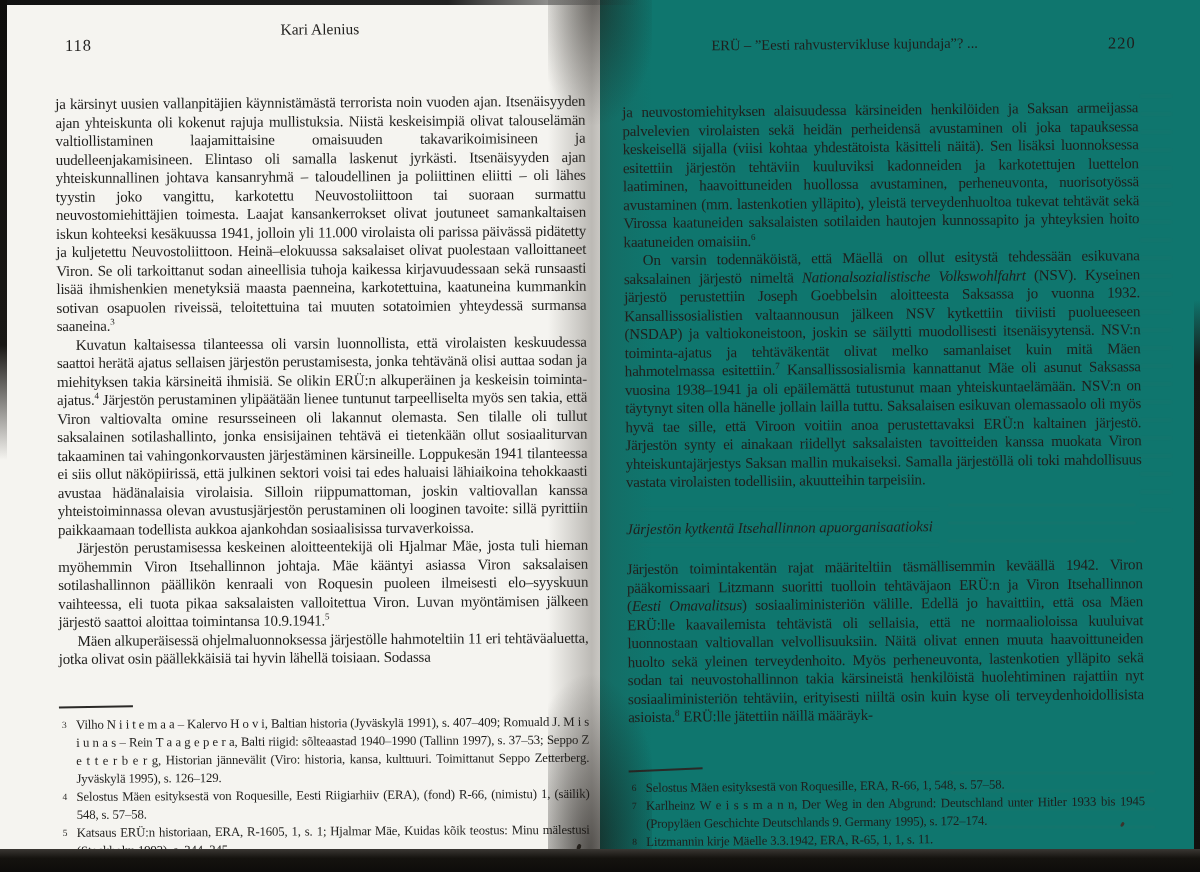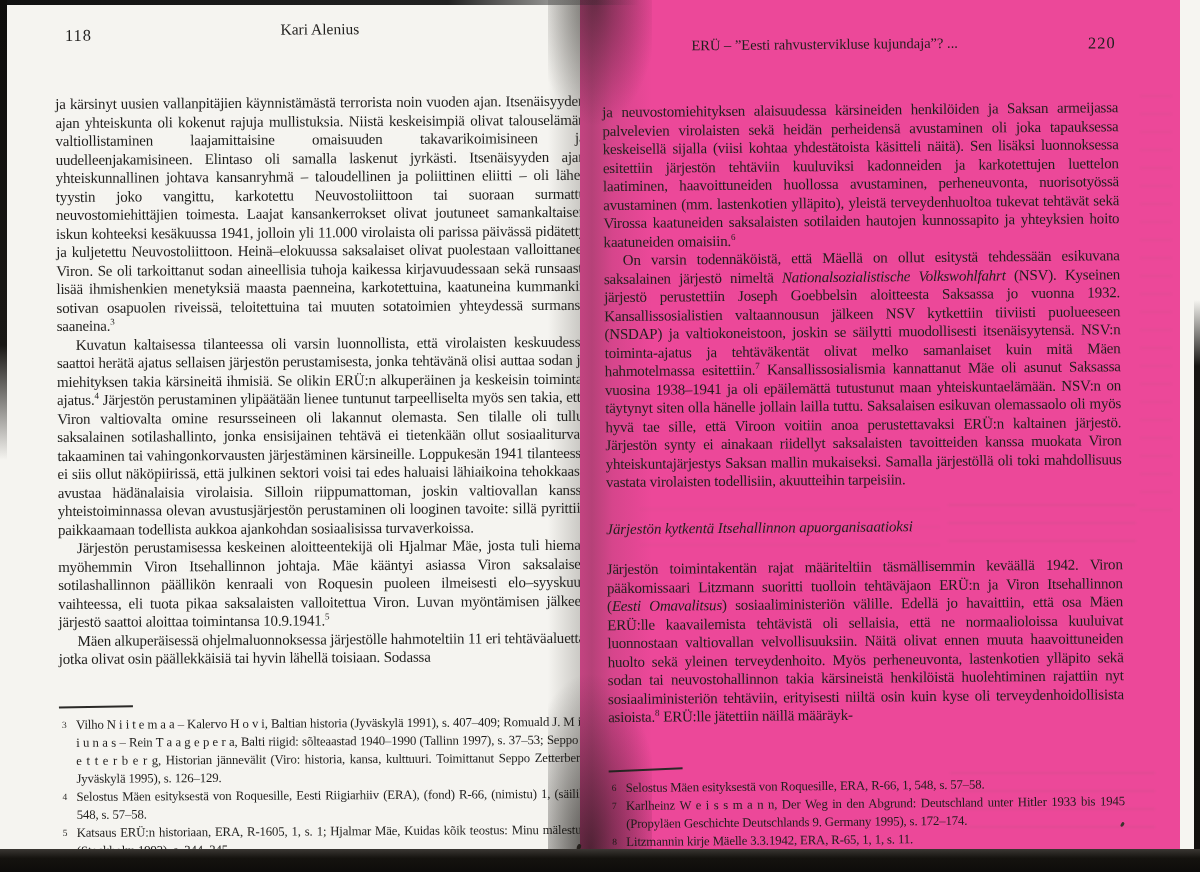--- a/index.html
+++ b/index.html
@@ -5,34 +5,34 @@
   * { margin: 0; padding: 0; box-sizing: border-box; }
   html, body { width: 1200px; height: 872px; overflow: hidden; background: #2a2a28; }
   .scan {
     position: relative; width: 1200px; height: 872px;
     background: #f6f5f1;
     font-family: "Liberation Serif", "DejaVu Serif", serif;
     color: #1f1e1c;
   }
   .page { position: absolute; top: 0; height: 872px; }
   .page-left  { left: 0;   width: 600px; background: #f5f4f0; }
-  .page-right { left: 580px; width: 600px; background: #ec4899; }
+  .page-right { left: 600px; width: 600px; background: #0f766e; }
 
   .page-inner { position: absolute; top: 0; left: 0; width: 100%; height: 100%; }
   .page-left  .page-inner { transform: rotate(-0.35deg); transform-origin: 60px 60px; }
   .page-right .page-inner { transform: rotate(-0.55deg); transform-origin: 40px 80px; }
 
   .col-left  { position: absolute; left: 55px;  width: 530px; }
   .col-right { position: absolute; left: 22px;  width: 516px; }
 
   
   .running-head { top: 22px; height: 22px; font-size: 15.5px; }
   .pagenum { font-size: 16.5px; letter-spacing: 1px; }
   .head-center { position: absolute; left: 0; right: 0; text-align: center; top: 0; }
-  .page-left  .pagenum { position: absolute; left: 10px; top: 4px; }
+  .page-left  .pagenum { position: absolute; left: 10px; top: 14px; }
   .page-right .pagenum { position: absolute; right: 2px; top: 0; }
   .page-right .running-head { top: 38px; font-size: 14.5px; }
   .page-right .head-center { right: 70px; left: 0; }
 
   
   .bodytext {
     font-size: 15px; line-height: 18.5px; letter-spacing: -0.2px;
     text-align: justify;
   }
   .page-left  .bodytext { top: 95px; }

